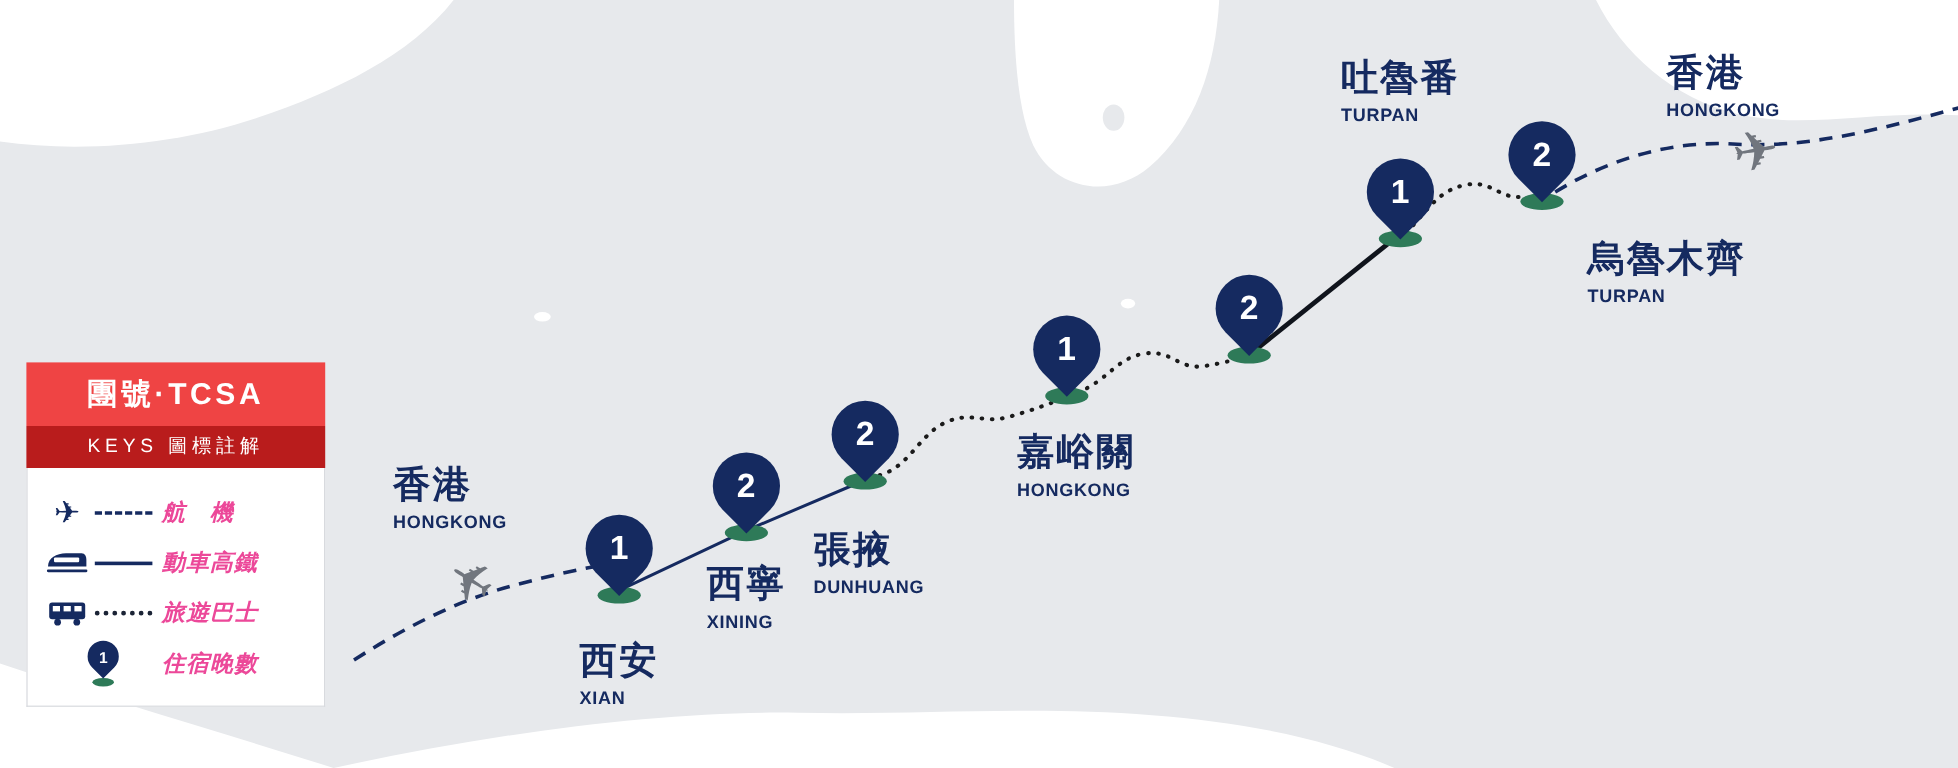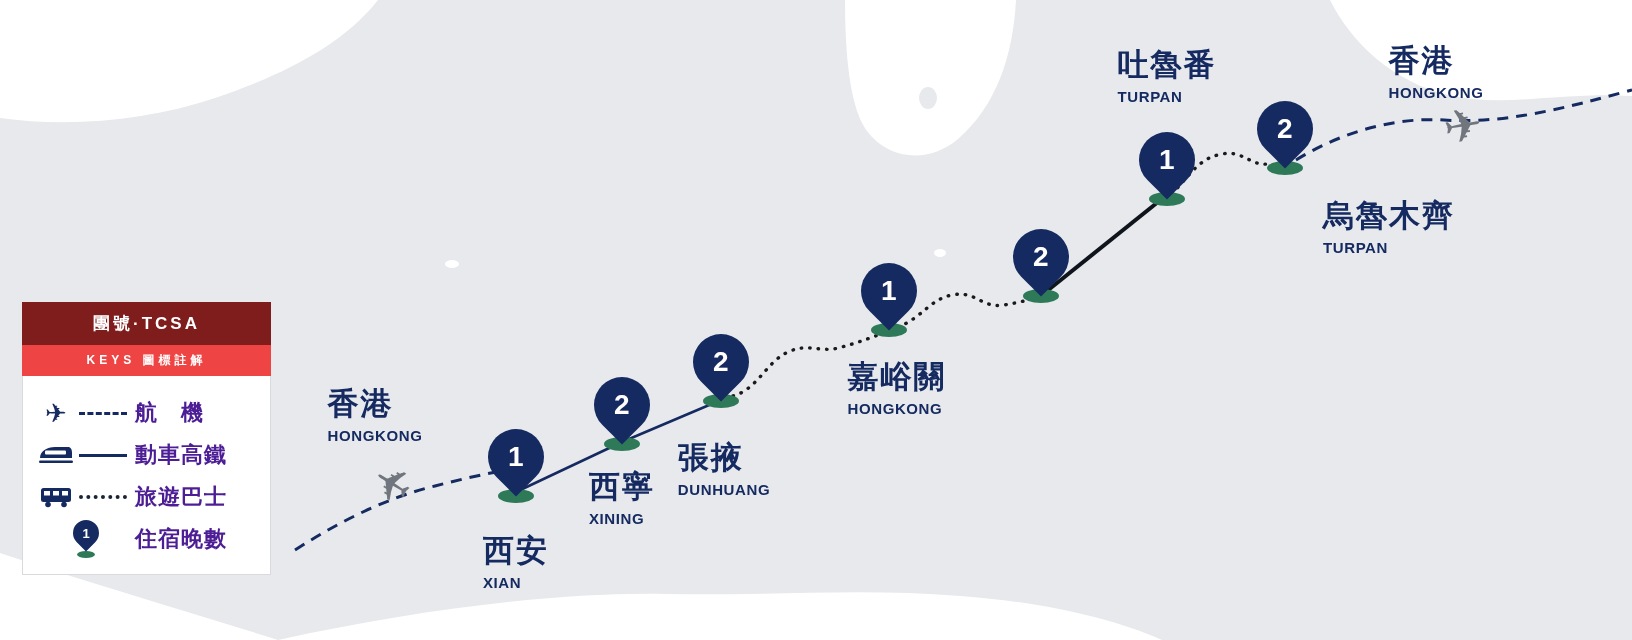--- a/index.html
+++ b/index.html
@@ -22,33 +22,33 @@
               display:flex; align-items:center; justify-content:center; z-index:1; }
   .pin-num { transform:rotate(45deg); color:#ffffff; font-size:28px; font-weight:800; }
 
   
   .plane { position:absolute; font-size:46px; color:#71767e; z-index:4; line-height:1; }
   .plane-left  { left:393px; top:483px; transform:translate(-50%,-50%) rotate(-148deg); }
   .plane-right { left:1463px; top:126px; transform:translate(-50%,-50%) rotate(-10deg); }
 
   
   .legend { position:absolute; left:22px; top:302px; width:249px; z-index:10; }
-  .legend-header { background:#7f1d1d; color:#fff; font-size:17px; font-weight:800; letter-spacing:3px;
+  .legend-header { background:#ef4444; color:#fff; font-size:25px; font-weight:800; letter-spacing:3px;
                    text-align:center; padding:10px 0; }
-  .legend-subheader { background:#ef4444; color:#fff; font-size:12px; font-weight:700; letter-spacing:4px;
+  .legend-subheader { background:#b91c1c; color:#fff; font-size:16px; font-weight:400; letter-spacing:4px;
                       text-align:center; padding:7px 0; }
   .legend-body { background:#ffffff; border:1px solid #d8dade; border-top:none; padding:16px 14px 14px; }
   .legend-row { display:flex; align-items:center; height:42px; }
   .legend-icon { width:38px; display:flex; justify-content:center; align-items:center; }
   .plane-glyph { font-size:26px; color:#152a60; line-height:1; }
   .line-sample { width:48px; margin:0 8px 0 4px; }
   .line-sample.dashed { border-top:3px dashed #152a60; }
   .line-sample.solid  { border-top:3px solid  #152a60; }
   .line-sample.dotted { border-top:4px dotted #1b2436; }
-  .legend-label { color:#4c1d95; font-size:22px; font-weight:700; letter-spacing:1px; }
+  .legend-label { color:#ec4899; font-size:19px; font-weight:700; letter-spacing:1px;font-style:italic; }
   .legend-label.spread { display:inline-flex; width:92px; justify-content:space-between; }
   .pin-cell { width:98px; display:flex; justify-content:center; }
   .mini-pin { position:relative; width:28px; height:38px; }
   .mini-pin .mp-base { position:absolute; left:50%; bottom:0; transform:translateX(-50%);
                        width:18px; height:7px; border-radius:50%; background:#2e7a58; }
   .mini-pin .mp-head { position:absolute; left:50%; top:0; margin-left:-13px; width:26px; height:26px;
                        background:#152a60; border-radius:50% 50% 50% 0; transform:rotate(-45deg);
                        display:flex; align-items:center; justify-content:center; }
   .mini-pin .mp-num { transform:rotate(45deg); color:#fff; font-size:13px; font-weight:800; }
 </style>

